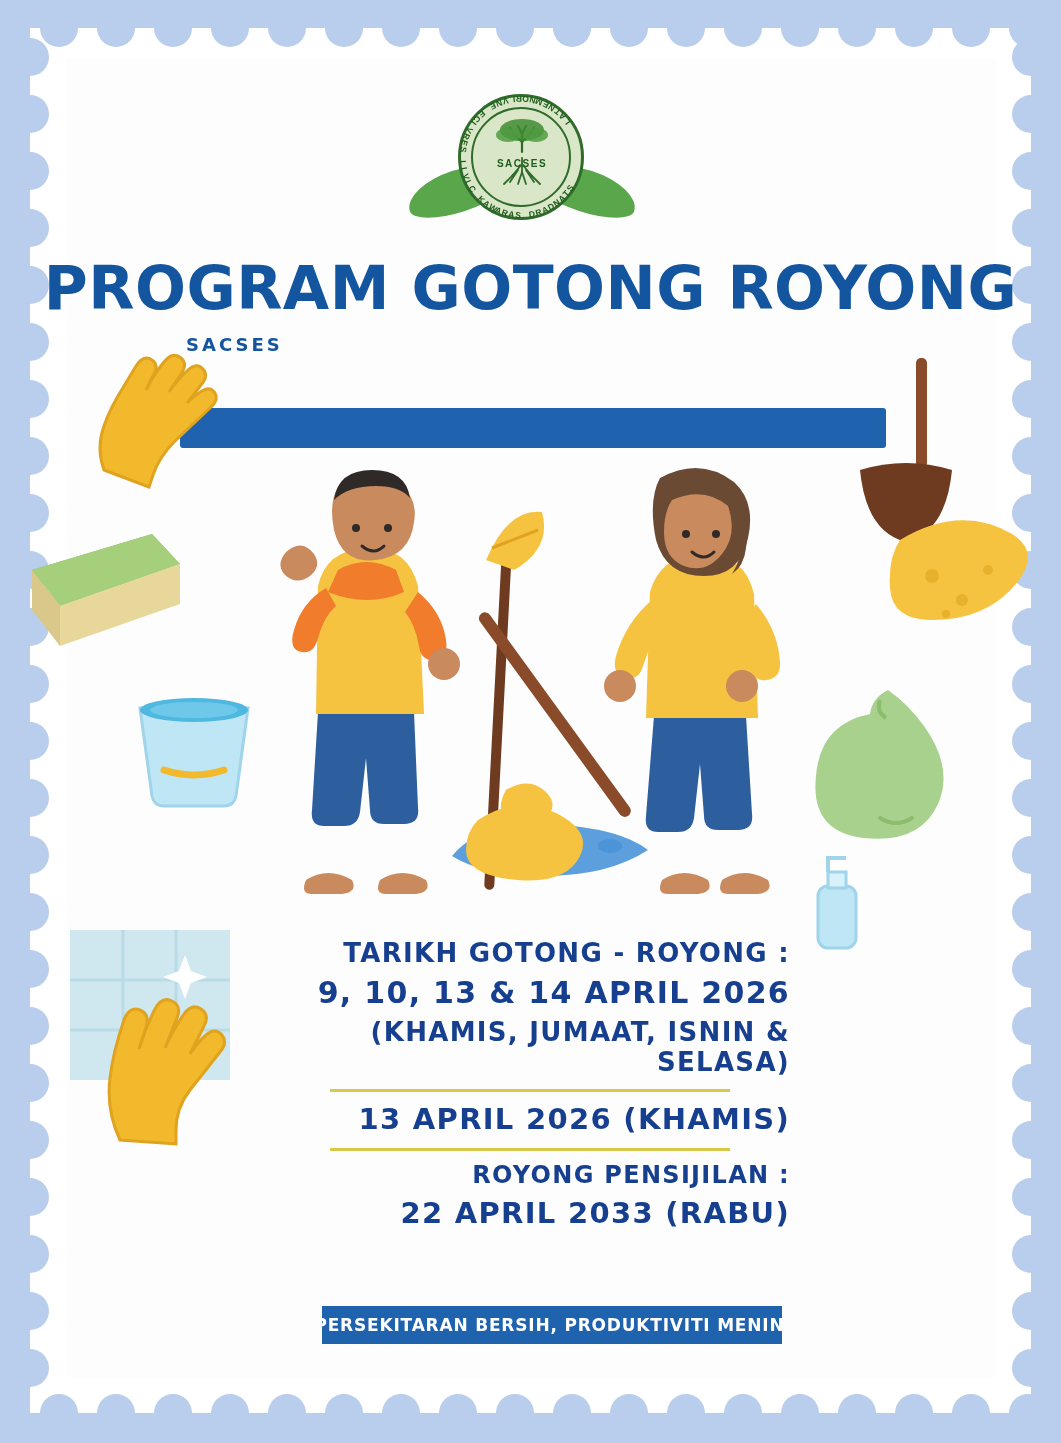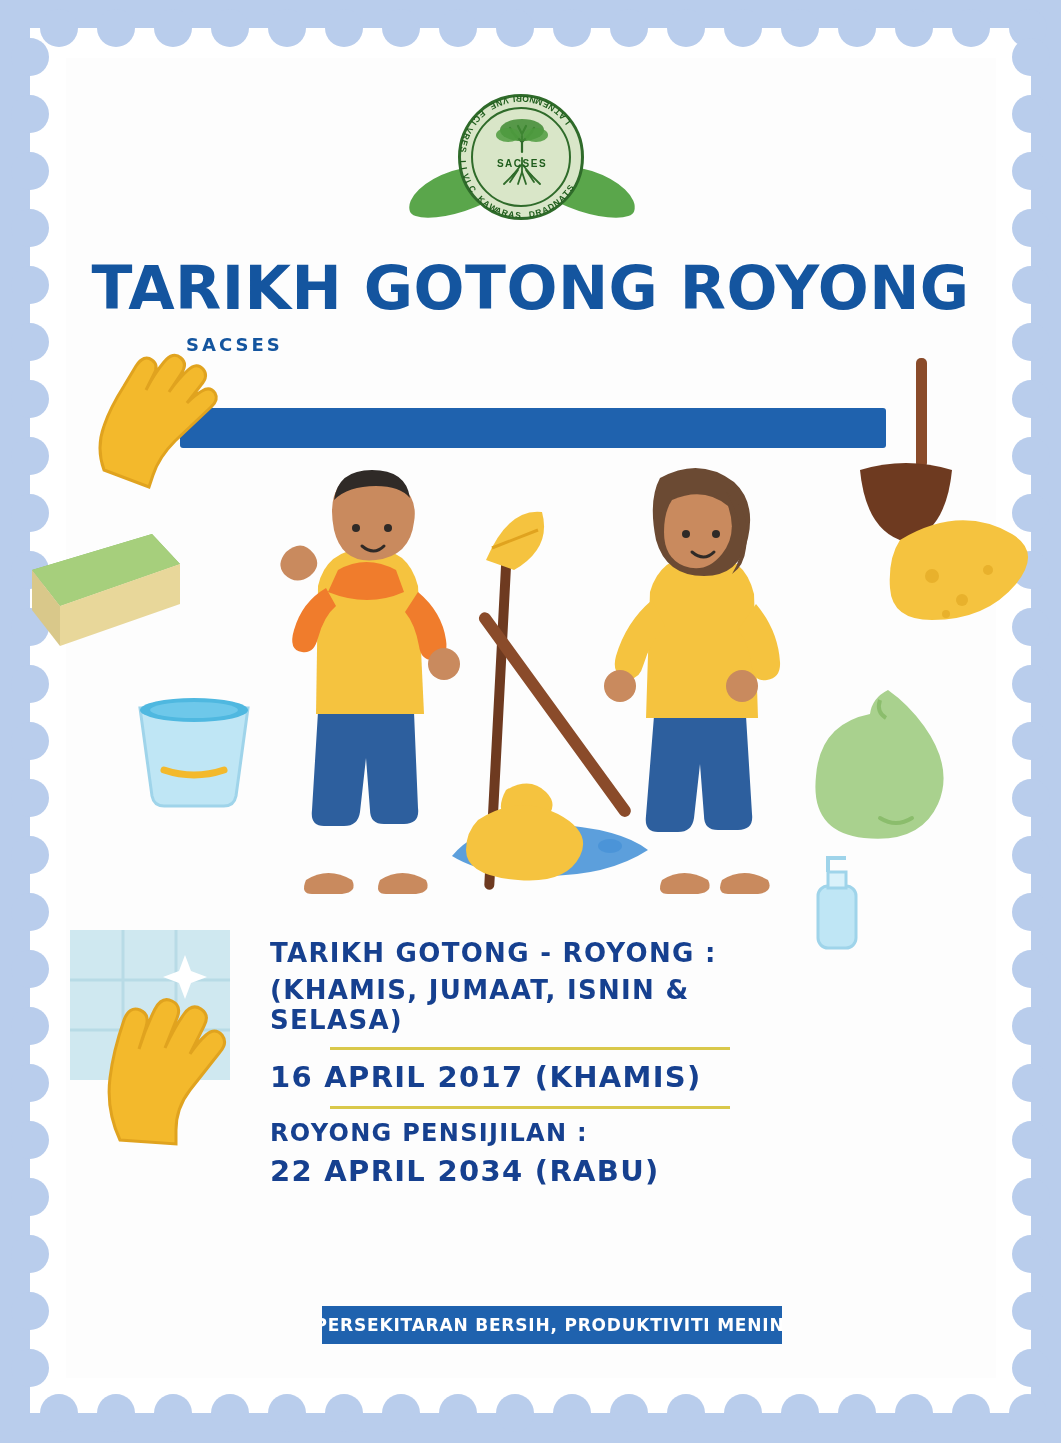--- a/index.html
+++ b/index.html
@@ -151,21 +151,21 @@
 
   
   .illus { position: absolute; left: 0; top: 0; width: 1061px; height: 1443px; }
 
   
   .dates {
     position: absolute;
     left: 270px;
     top: 938px;
     width: 520px;
-    text-align: left;
+    text-align: right;
     color: #16408f;
     font-family: "DejaVu Sans", sans-serif;
     font-weight: bold;
     letter-spacing: 1.3px;
   }
   .dates .line1 { font-size: 26px; }
   .dates .line2 { font-size: 30px; margin-top: 7px; }
   .dates .line3 { font-size: 26px; margin-top: 7px; }
   .rule {
     width: 400px;
@@ -359,21 +359,21 @@
         <span style="transform: rotate(14.5349deg) translate(0px, -53px) rotate(180deg);">N</span>
         <span style="transform: rotate(21.2791deg) translate(0px, -53px) rotate(180deg);">M</span>
         <span style="transform: rotate(28.0233deg) translate(0px, -53px) rotate(180deg);">E</span>
         <span style="transform: rotate(34.7674deg) translate(0px, -53px) rotate(180deg);">N</span>
         <span style="transform: rotate(41.5116deg) translate(0px, -53px) rotate(180deg);">T</span>
         <span style="transform: rotate(48.2558deg) translate(0px, -53px) rotate(180deg);">A</span>
         <span style="transform: rotate(55deg) translate(0px, -53px) rotate(180deg);">L</span>
       </div>
   </div>
 
-  <div class="title">TARIKH GOTONG ROYONG</div>
+  <div class="title">PROGRAM GOTONG ROYONG</div>
   <div class="subtitle">SACSES</div>
   <div class="blue-bar"></div>
 
   <svg class="illus" viewBox="0 0 1061 1443">
 
     <g>
       <path d="M104 470 q-8 -22 0 -44 q6 -18 20 -40 l12 -20 q8 -12 16 -6 q7 5 2 14 l-8 16 q8 -16 18 -28 q9 -11 17 -4 q7 6 0 16 l-12 18 q10 -14 19 -22 q9 -8 15 -1 q6 7 -2 16 l-14 18 q8 -8 15 -12 q8 -5 13 2 q4 7 -4 14 l-36 34 q-16 16 -22 34 l-4 12 z" fill="#f3b92c" stroke="#e0a31f" stroke-width="3"></path>
     </g>
 
     <g>
@@ -487,23 +487,24 @@
       <g transform="rotate(-36 620 760)">
         <rect x="588" y="560" width="12" height="250" rx="6" fill="#8a4b2a"></rect>
       </g>
       <path d="M506 790 q24 -14 40 2 q14 14 -2 28 q-14 12 -34 2 q-16 -10 -4 -32 z" fill="#f5c33f"></path>
       <path d="M478 820 q40 -26 80 -6 q34 18 22 42 q-14 28 -62 24 q-52 -4 -52 -30 q0 -18 12 -30 z" fill="#f5c33f"></path>
     </g>
   </svg>
 
   <div class="dates">
     <div class="line1">TARIKH GOTONG - ROYONG :</div>
+    <div class="line2">9, 10, 13 &amp; 14 APRIL 2026</div>
     <div class="line3">(KHAMIS, JUMAAT, ISNIN &amp; SELASA)</div>
     <div class="rule"></div>
-    <div class="line5">16 APRIL 2017 (KHAMIS)</div>
+    <div class="line5">13 APRIL 2026 (KHAMIS)</div>
     <div class="rule"></div>
     <div class="line6">ROYONG PENSIJILAN :</div>
-    <div class="line7">22 APRIL 2034 (RABU)</div>
+    <div class="line7">22 APRIL 2033 (RABU)</div>
   </div>
 
   <div class="tagline">"PERSEKITARAN BERSIH, PRODUKTIVITI MENING</div>
 
 </div>
 
 </body></html>

